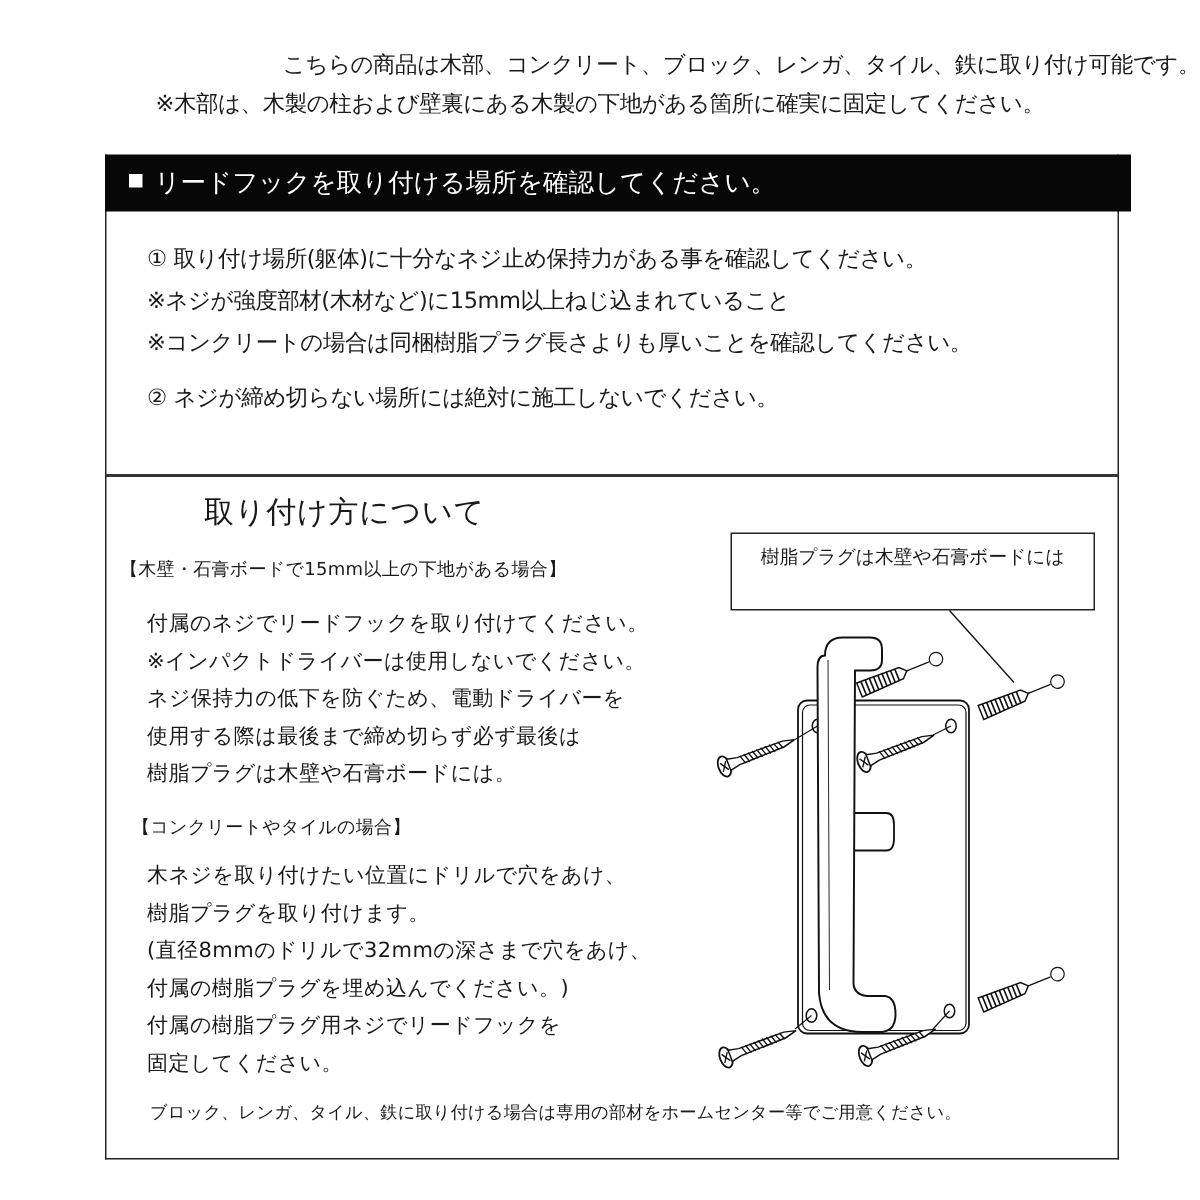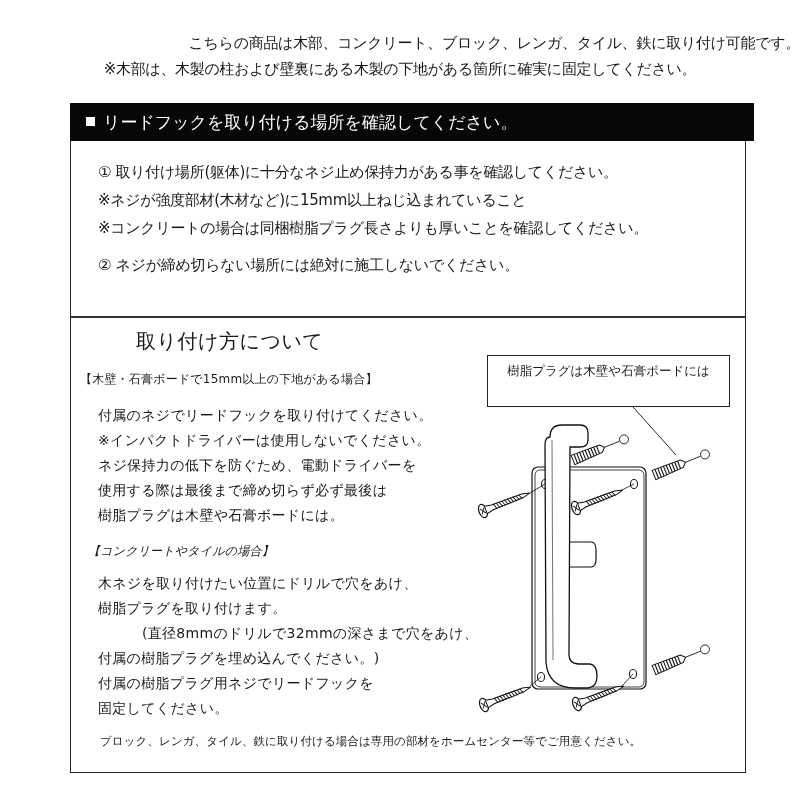--- a/index.html
+++ b/index.html
@@ -56,24 +56,24 @@
 
 <div class="howto-title">取り付け方について</div>
 
 <div class="sub-heading" style="left:80px; top:371px;">【木壁・石膏ボードで15mm以上の下地がある場合】</div>
 <div class="body-line" style="top:407px;">付属のネジでリードフックを取り付けてください。</div>
 <div class="body-line" style="top:432px;">※インパクトドライバーは使用しないでください。</div>
 <div class="body-line" style="top:457px;">ネジ保持力の低下を防ぐため、電動ドライバーを</div>
 <div class="body-line" style="top:482px;">使用する際は最後まで締め切らず必ず最後は</div>
 <div class="body-line" style="top:507px;">樹脂プラグは木壁や石膏ボードには。</div>
 
-<div class="sub-heading" style="left:88px; top:543px;font-style:italic;">【コンクリートやタイルの場合】</div>
+<div class="sub-heading" style="left:88px; top:543px;">【コンクリートやタイルの場合】</div>
 <div class="body-line" style="top:575px;">木ネジを取り付けたい位置にドリルで穴をあけ、</div>
 <div class="body-line" style="top:600px;">樹脂プラグを取り付けます。</div>
-<div class="body-line" style="top:625px;margin-left:44px;">(直径8mmのドリルで32mmの深さまで穴をあけ、</div>
+<div class="body-line" style="top:625px;">(直径8mmのドリルで32mmの深さまで穴をあけ、</div>
 <div class="body-line" style="top:650px;">付属の樹脂プラグを埋め込んでください。)</div>
 <div class="body-line" style="top:675px;">付属の樹脂プラグ用ネジでリードフックを</div>
 <div class="body-line" style="top:700px;">固定してください。</div>
 
 <div class="callout">
   <div>樹脂プラグは木壁や石膏ボードには</div>
 </div>
 
 <svg class="illus" viewBox="470 405 260 325" xmlns="http://www.w3.org/2000/svg">
   <defs>

